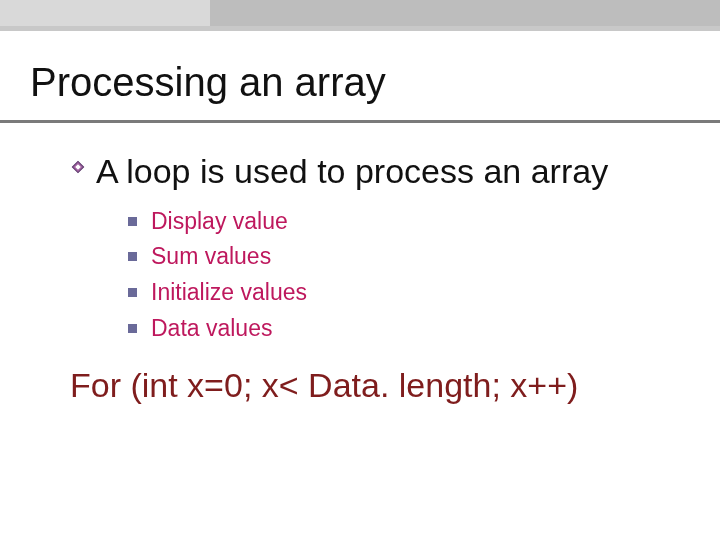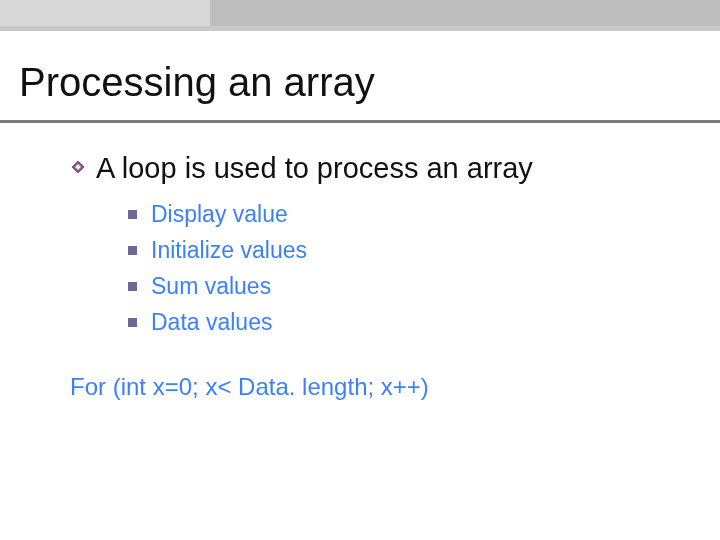--- a/index.html
+++ b/index.html
@@ -30,21 +30,21 @@
     position: absolute;
     top: 0;
     left: 0;
     width: 210px;
     height: 26px;
     background: #d9d9d9;
   }
   .title {
     position: absolute;
     top: 60px;
-    left: 19px;
+    left: 30px;
     font-size: 40px;
     font-weight: 400;
     color: #111;
     letter-spacing: 0px;
   }
   .underline {
     position: absolute;
     top: 120px;
     left: 0;
     right: 0;
@@ -61,21 +61,21 @@
     display: flex;
     align-items: flex-start;
     margin-bottom: 14px;
   }
   .l1 .bullet {
     flex: 0 0 auto;
     margin-right: 10px;
     margin-top: 9px;
   }
   .l1 .text {
-    font-size: 29px;
+    font-size: 34px;
     color: #111;
     line-height: 1.25;
   }
   .l2 {
     margin-left: 58px;
   }
   .l2 .item {
     display: flex;
     align-items: flex-start;
     margin-bottom: 6px;
@@ -83,27 +83,27 @@
   .l2 .bullet {
     flex: 0 0 auto;
     width: 9px;
     height: 9px;
     background: #6a6a99;
     margin-right: 14px;
     margin-top: 10px;
   }
   .l2 .text {
     font-size: 23px;
-    color: #3b82f6;
+    color: #be185d;
     line-height: 1.3;
   }
   .code {
-    margin-top: 32px;
-    font-size: 24px;
-    color: #3b82f6;
+    margin-top: 18px;
+    font-size: 34px;
+    color: #7f1d1d;
     line-height: 1.4;
   }
   .code-line2 {
     padding-left: 52px;
   }
   
   .diamond svg { display: block; }
 </style>
 </head>
 <body>
@@ -129,25 +129,25 @@
       <span class="text">A loop is used to process an array</span>
     </div>
 
     <div class="l2">
       <div class="item">
         <span class="bullet"></span>
         <span class="text">Display value</span>
       </div>
       <div class="item">
         <span class="bullet"></span>
-        <span class="text">Initialize values</span>
+        <span class="text">Sum values</span>
       </div>
       <div class="item">
         <span class="bullet"></span>
-        <span class="text">Sum values</span>
+        <span class="text">Initialize values</span>
       </div>
       <div class="item">
         <span class="bullet"></span>
         <span class="text">Data values</span>
       </div>
     </div>
 
     <div class="code">
       <div>For (int x=0; x&lt; Data. length; x++)</div>
     </div>

